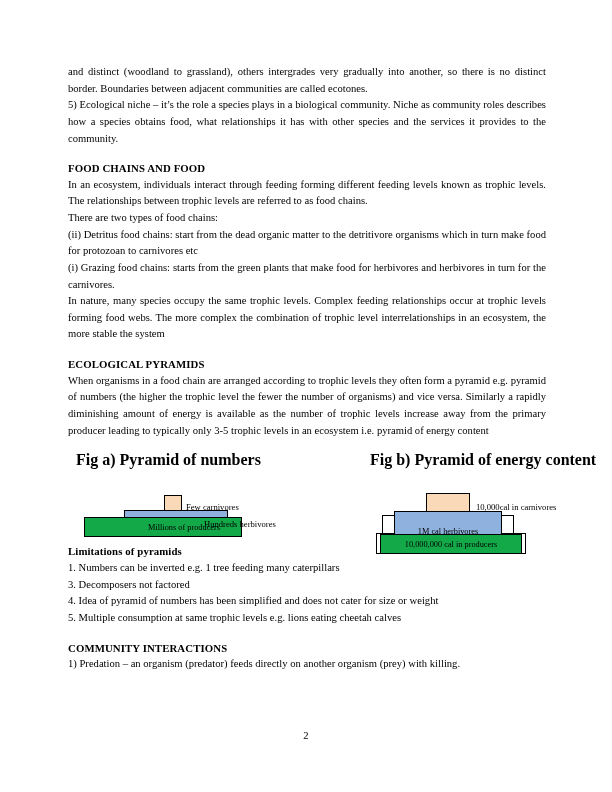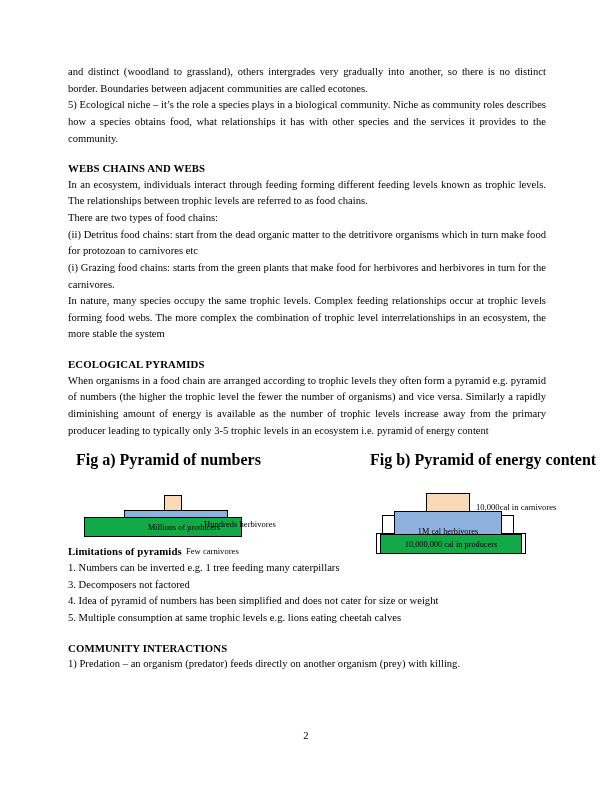--- a/index.html
+++ b/index.html
@@ -109,21 +109,21 @@
 </head>
 <body>
 
 <div class="page">
 
   <p><span>and distinct (woodland to grassland), others intergrades very gradually into another, so there is no distinct border. Boundaries between adjacent communities are called </span><span class="b">ecotones.</span></p>
   <p><span class="b">5) Ecological niche</span><span> – it’s the role a species plays in a biological community. Niche as community roles describes how a species obtains food, what relationships it has with other species and the services it provides to the community.</span></p>
 
   <div class="gap-md"></div>
 
-  <h2 class="heading">WEBS CHAINS AND WEBS</h2>
+  <h2 class="heading">FOOD CHAINS AND FOOD</h2>
   <p><span>In an ecosystem, individuals interact through feeding forming different feeding levels known as </span><span class="b">trophic</span><span> levels. The relationships between trophic levels are referred to as </span><span class="b">food chains.</span></p>
   <p class="nojust">There are two types of food chains:</p>
   <p><span class="b">(ii) Detritus food chains:</span><span> start from the dead organic matter to the detritivore organisms which in turn make food for protozoan to carnivores etc</span></p>
   <p><span class="b">(i) Grazing food chains:</span><span> starts from the green plants that make food for herbivores and herbivores in turn for the carnivores.</span></p>
   <p><span>In nature, many species occupy the same trophic levels. Complex feeding relationships occur at trophic levels forming </span><span class="b">food webs.</span><span> The more complex the combination of trophic level interrelationships in an ecosystem, the more stable the system</span></p>
 
   <div class="gap-md"></div>
 
   <h2 class="heading">ECOLOGICAL PYRAMIDS</h2>
   <p>When organisms in a food chain are arranged according to trophic levels they often form a pyramid e.g. pyramid of numbers (the higher the trophic level the fewer the number of organisms) and vice versa. Similarly a rapidly diminishing amount of energy is available as the number of trophic levels increase away from the primary producer leading to typically only 3-5 trophic levels in an ecosystem i.e. pyramid of energy content</p>
@@ -131,21 +131,21 @@
   <div class="figures">
 
     <div class="fig fig-a">
       <div class="fig-caption">Fig a) Pyramid of numbers</div>
       <div class="pyramid" style="width:240px;">
         <div class="blk" style="left:88px; top:2px; width:18px; height:28px; background:#f9d9b7;"></div>
         <div class="blk" style="left:48px; top:17px; width:104px; height:27px; background:#8fb1dd;"></div>
         <div class="blk" style="left:8px; top:24px; width:158px; height:20px; background:#13a848;padding-left:42px;">
           <span>Millions of producers</span>
         </div>
-        <div class="side-label" style="left:110px; top:9px;margin-top:44px;">Few carnivores</div>
+        <div class="side-label" style="left:110px; top:9px;">Few carnivores</div>
         <div class="side-label" style="left:128px; top:26px;font-family:Liberation Serif, serif;">Hundreds herbivores</div>
       </div>
     </div>
 
     <div class="fig fig-b">
       <div class="fig-caption">Fig b) Pyramid of energy content</div>
       <div class="pyramid" style="width:250px;">
         <div class="outline" style="left:12px; top:22px; width:132px; height:22px;"></div>
         <div class="outline" style="left:6px; top:40px; width:150px; height:21px;"></div>
         <div class="blk" style="left:56px; top:0px; width:44px; height:26px; background:#f9d9b7;"></div>

